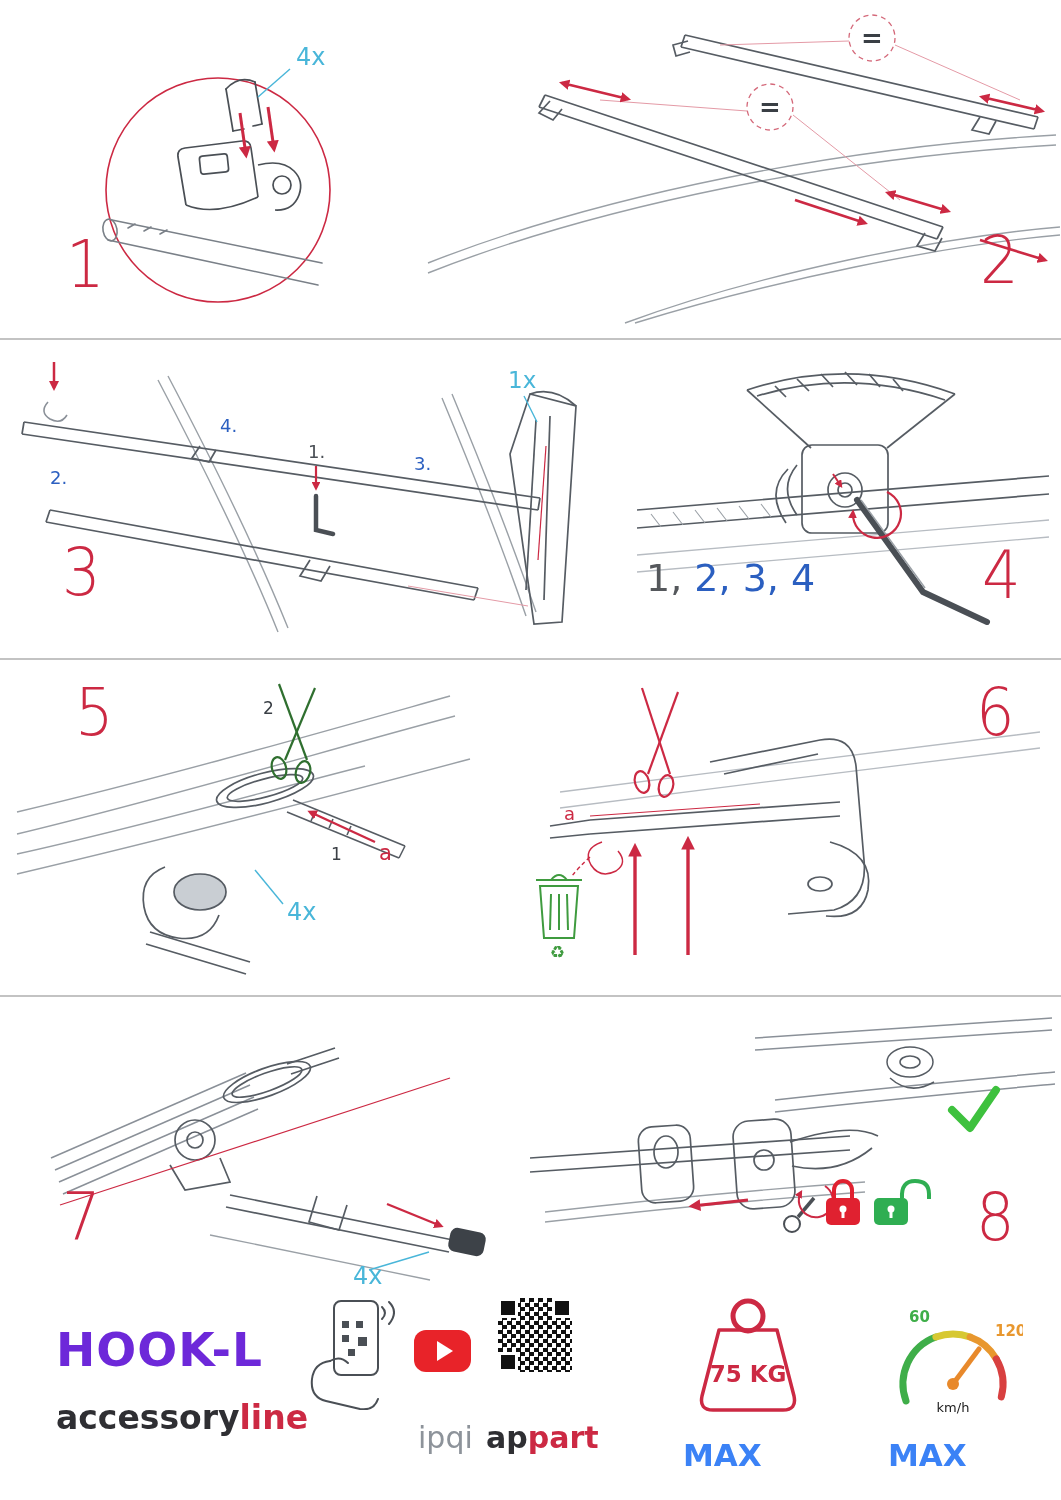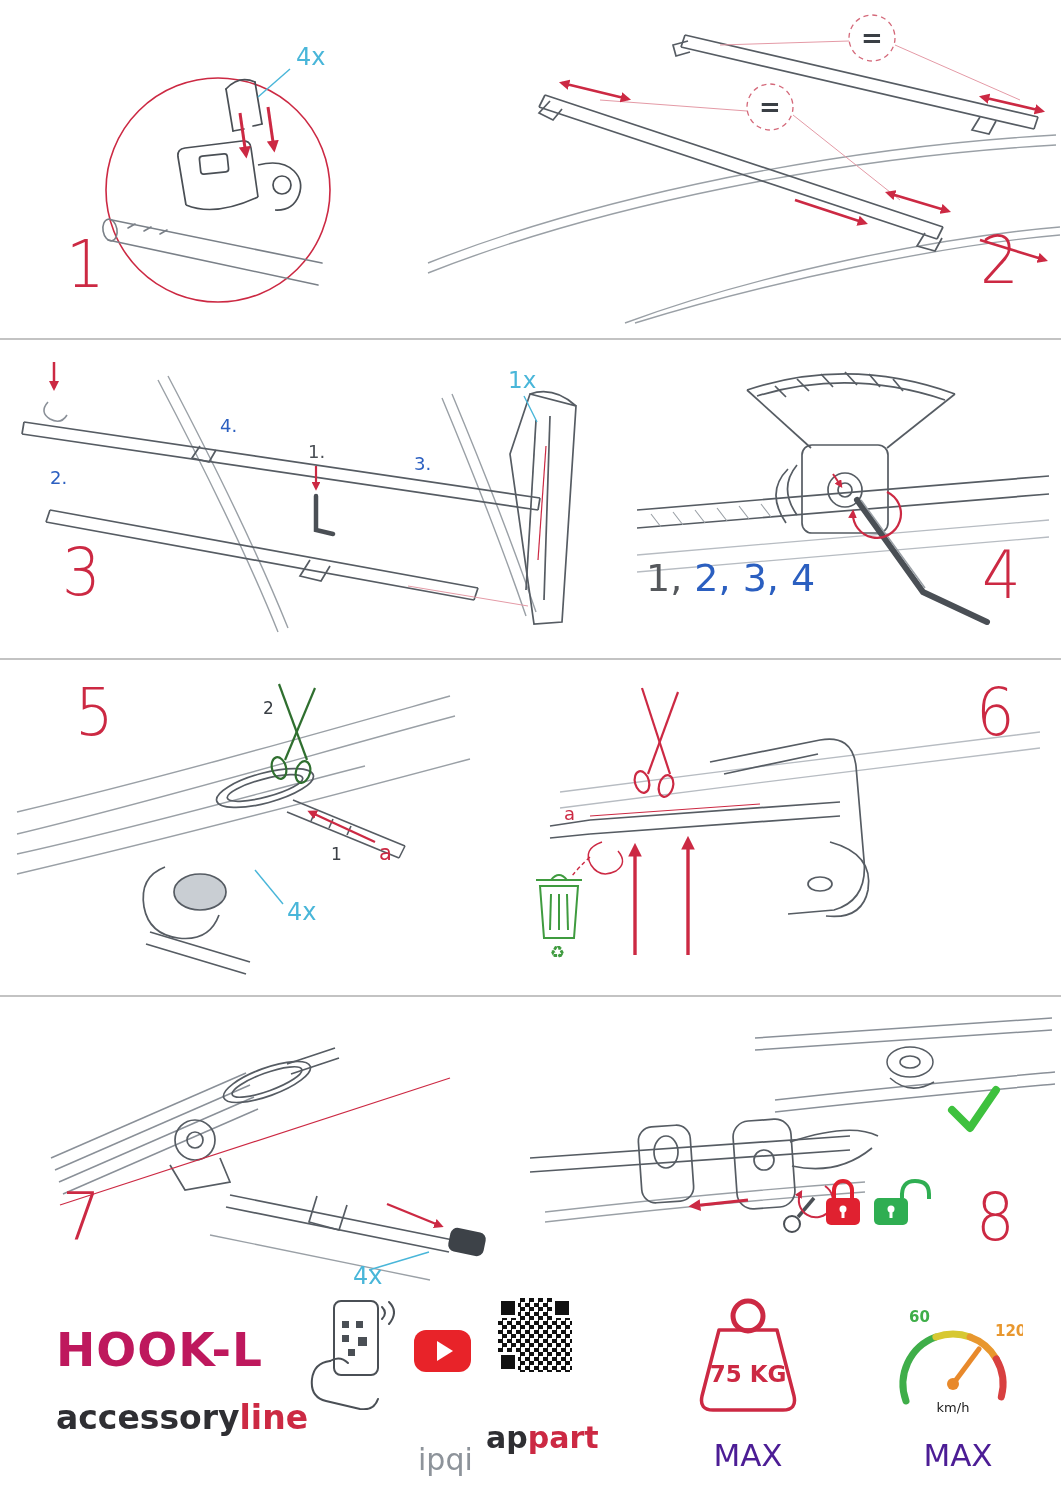--- a/index.html
+++ b/index.html
@@ -14,43 +14,43 @@
   .step-num {
     position:absolute; color:#cc2943; font-size:66px; font-weight:300;
     line-height:1; letter-spacing:0; transform:scaleX(.92); transform-origin:left bottom;
   }
   .sequence { position:absolute; left:646px; top:556px; font-size:38px; font-weight:400;text-align:right; }
   .seq-done { color:#55585c; }
   .seq-rest { color:#2b5fc0; }
 
   
   .hookl { position:absolute; left:56px; top:1322px; font-size:47px; font-weight:600;
-           color:#be185d; letter-spacing:1px; }
+           color:#6d28d9; letter-spacing:1px; }
   .brand { position:absolute; left:56px; top:1398px; font-size:33px; font-weight:700; color:#2f2f33; }
   .brand .red { color:#cc2943; }
   .logo-mdak { position:absolute; left:292px; top:1496px; font-size:32px; font-weight:700;
                color:#45494e; letter-spacing:2px; }
   .logo-mdak .lam { color:#9aa0a6; }
-  .logo-ipqi { position:absolute; left:418px; top:1420px; font-size:30px; font-weight:500; color:#8d939a;margin-top:22px; }
+  .logo-ipqi { position:absolute; left:418px; top:1420px; font-size:30px; font-weight:500; color:#8d939a; }
   .logo-apline { position:absolute; left:486px; top:1420px; font-size:30px; font-weight:600; color:#2f2f33; }
   .logo-apline .red { color:#cc2943; font-weight:700; }
 
   .yt { position:absolute; left:414px; top:1330px; width:57px; height:42px;
         background:#e82329; border-radius:12px; display:flex; align-items:center; justify-content:center; }
   .yt .tri { width:0; height:0; border-left:16px solid #fff; border-top:10px solid transparent;
              border-bottom:10px solid transparent; margin-left:4px; }
 
   .qr { position:absolute; left:498px; top:1298px; width:74px; height:74px;
         background:repeating-conic-gradient(#111 0% 25%, #fff 0% 50%); background-size:9px 9px;
         outline:3px solid #fff; }
   .qr .finder { position:absolute; width:20px; height:20px; background:#111;
                 box-shadow:inset 0 0 0 3px #fff, inset 0 0 0 6px #111; }
   .qr .f-tl { left:0; top:0; } .qr .f-tr { right:0; top:0; } .qr .f-bl { left:0; bottom:0; }
 
-  .max-label { position:absolute; font-size:31px; font-weight:400; color:#4c1d95; text-align:center; }
+  .max-label { position:absolute; font-size:31px; font-weight:700; color:#3b82f6; }
   #weight-max { left:683px; top:1437px; width:130px; }
   #gauge-max  { left:888px; top:1437px; width:140px; }
 </style>
 </head>
 <body>
 
 <svg id="ill1" class="ill" style="left:50px;top:25px" width="340" height="300" viewBox="0 0 340 300">
   <defs>
     <marker id="ar1" viewBox="0 0 10 10" refX="7" refY="5" markerWidth="4" markerHeight="4" orient="auto-start-reverse">
       <path d="M0,0L10,5L0,10z" fill="#cc2943"></path>

